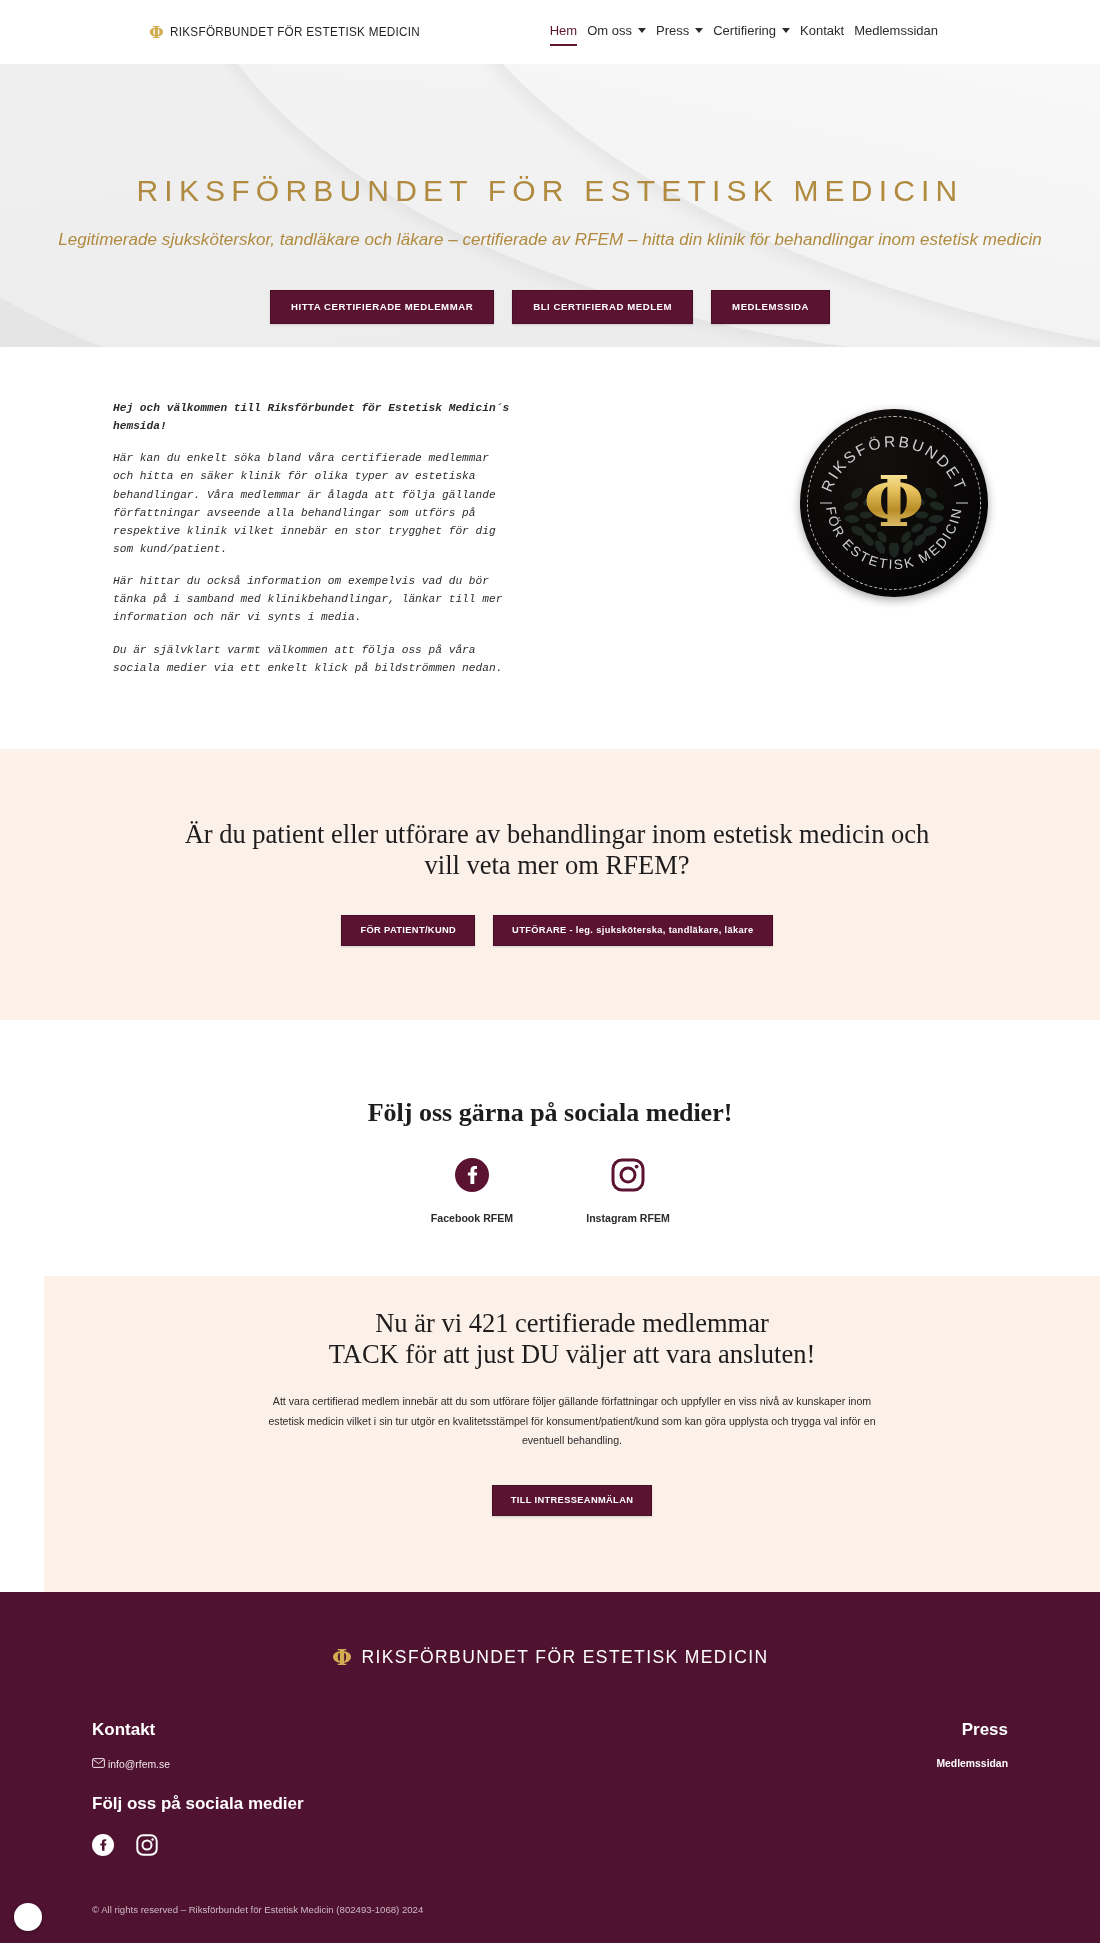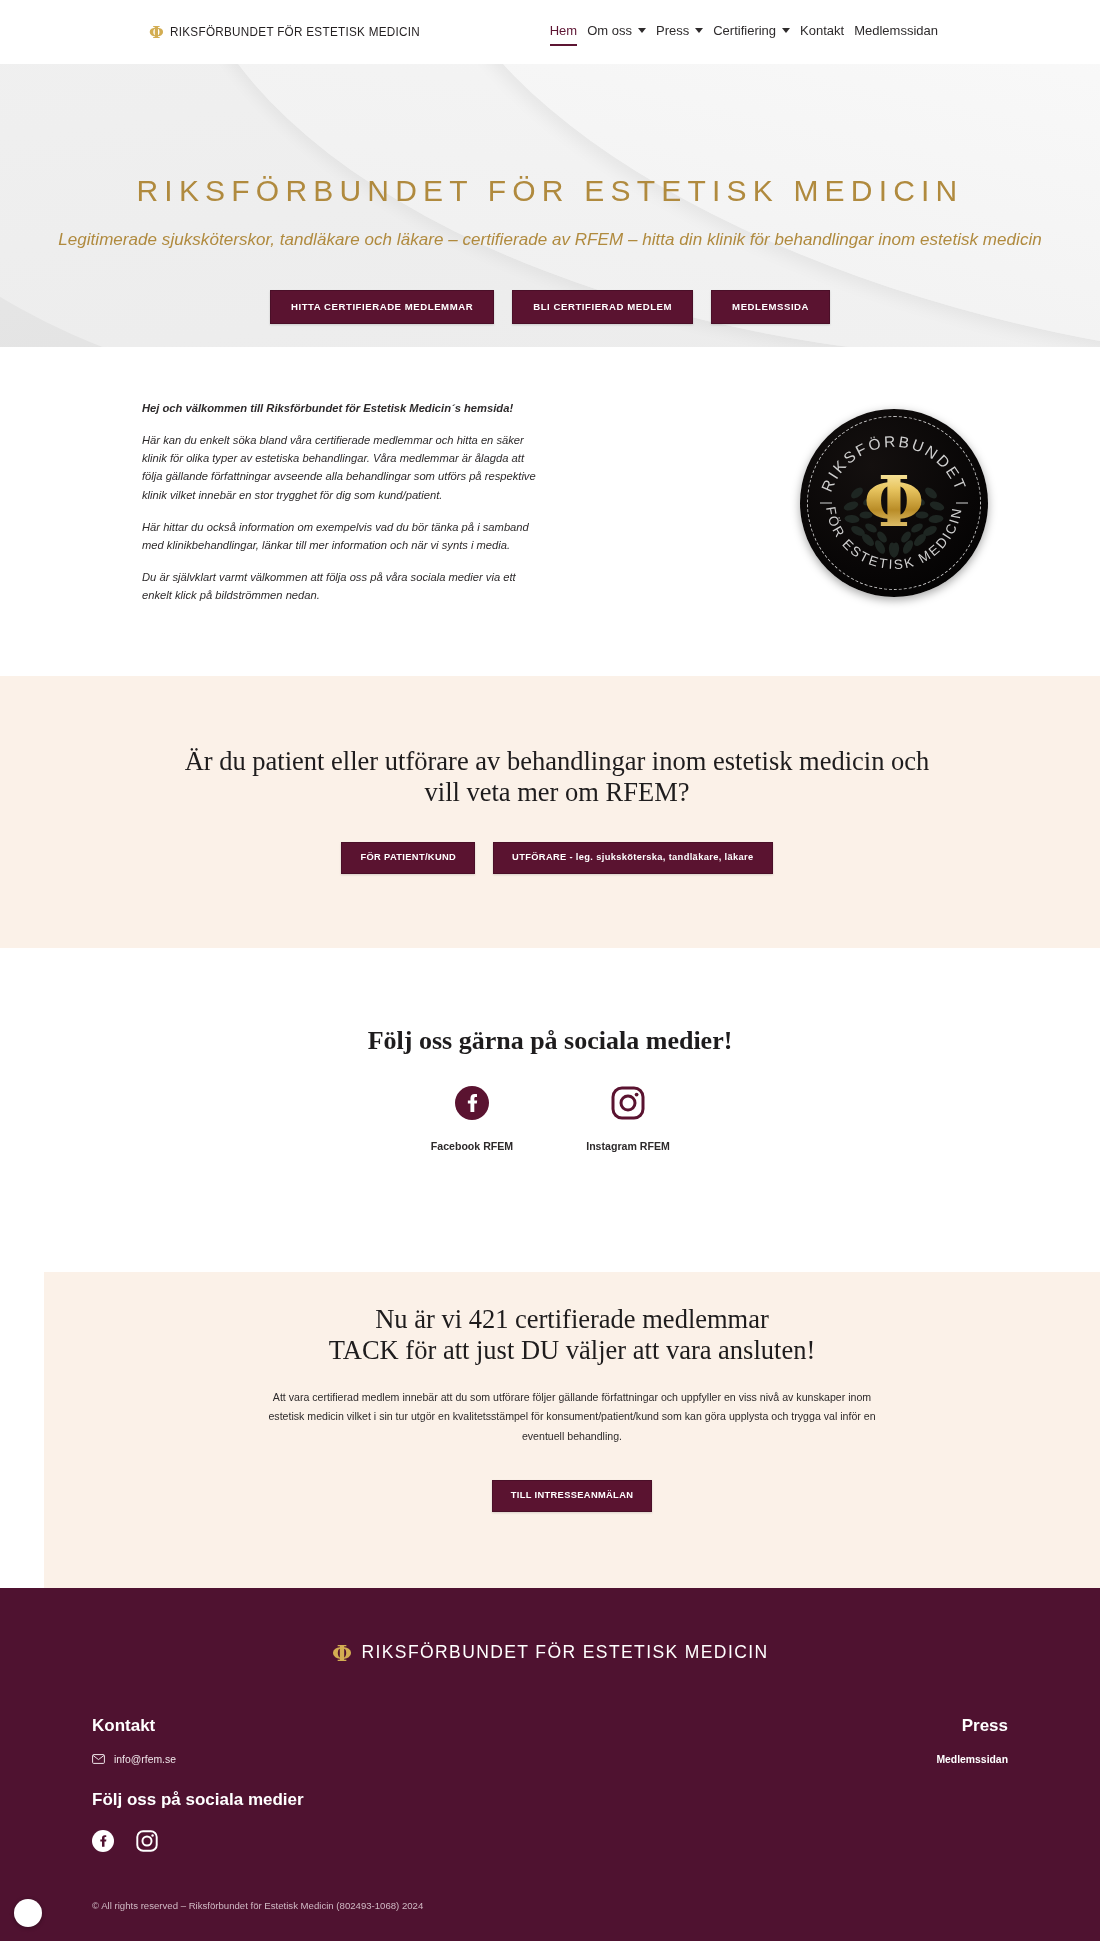--- a/index.html
+++ b/index.html
@@ -156,21 +156,21 @@
   .intro {
     background: #ffffff;
     padding: 52px 0 58px 0;
   }
   .intro-wrap {
     width: 1000px;
     margin: 0 auto;
     display: flex;
     align-items: flex-start;
   }
-  .intro-text { width: 400px; margin-left: 92px; }
+  .intro-text { width: 400px; margin-left: 63px; font-family: Liberation Mono, monospace; }
   .intro-text p {
     font-size: 11.2px;
     line-height: 1.62;
     font-style: italic;
     color: #2d2a2b;
     margin-bottom: 14px;
   }
   .intro-text p.lead { font-weight: 700; }
   .intro-logo-col {
     margin-left: auto;
@@ -228,21 +228,21 @@
   }
   .btn-sm {
     font-size: 9.3px;
     padding: 10px 18px;
     letter-spacing: 0.35px;
   }
 
   
   .social-section {
     background: #ffffff;
-    padding: 78px 0 120px 0;
+    padding: 78px 0 52px 0;
     text-align: center;
   }
   .social-heading {
     font-family: "Liberation Serif", serif;
     font-size: 26px;
     color: #1e1c1d;
   }
   .social-items {
     margin-top: 26px;
     display: flex;
@@ -306,21 +306,21 @@
   .footer-h {
     font-size: 17px;
     font-weight: 700;
     color: #ffffff;
     margin-bottom: 18px;
   }
   .footer-h.right { text-align: right; }
   .footer-contact {
     display: flex;
     align-items: center;
-    gap: 9px;
+    gap: 3px;
     font-size: 10.4px;
     color: #f0e6ea;
     margin-bottom: 24px;
   }
   .footer-link-right {
     text-align: right;
     font-size: 10.4px;
     font-weight: 700;
     color: #ffffff;
   }

